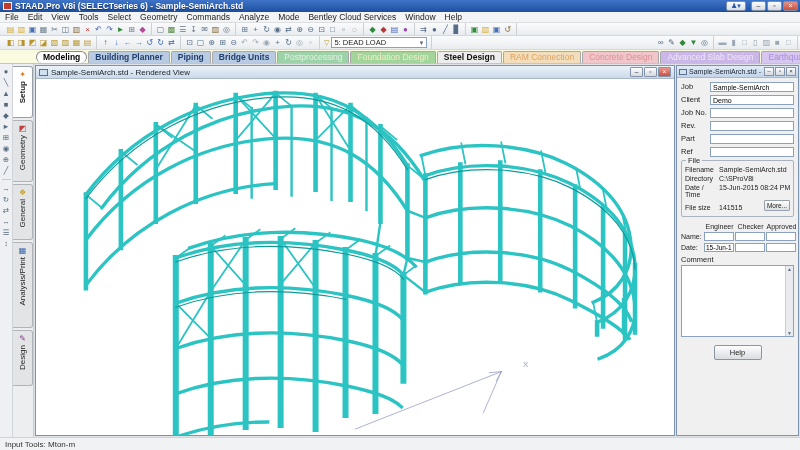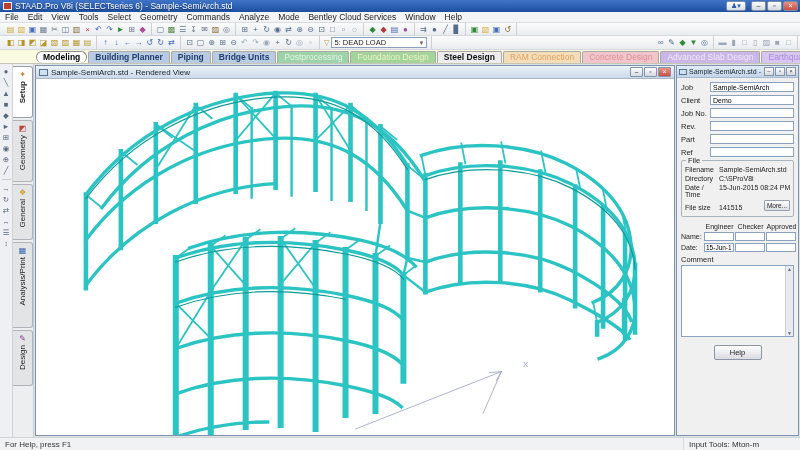--- a/index.html
+++ b/index.html
@@ -2,21 +2,21 @@
 <html style="--titlebar-start: #3f74c8; --titlebar-end: #1d4fa0; --model-main: #2cc3c3; --model-dark: #0f9a9a; --axis-color: #9aa0c4; --close-btn: #c94f43;"><head>
 <meta charset="utf-8">
 <style>
   *{margin:0;padding:0;box-sizing:border-box}
   html,body{width:800px;height:450px;overflow:hidden}
   body{font-family:"Liberation Sans","DejaVu Sans",sans-serif;background:#e8e8e8;position:relative;font-size:9px;color:#222}
 
   
   .titlebar{height:12px;background:linear-gradient(var(--titlebar-start),var(--titlebar-end));display:flex;align-items:center;padding:0 2px;color:#fff}
   .app-icon{width:9px;height:8px;background:#c23b2e;border:1px solid #f2f2f2;margin:0 3px 0 1px;flex:none}
-  .title-text{font-size:8.5px;font-weight:normal;text-shadow:0 1px 1px rgba(0,0,0,.45);flex:1;white-space:nowrap;overflow:hidden}
+  .title-text{font-size:8.5px;font-weight:bold;text-shadow:0 1px 1px rgba(0,0,0,.45);flex:1;white-space:nowrap;overflow:hidden}
   .userbtn{width:20px;height:10px;background:linear-gradient(#fdfdfd,#d5dde8);border:1px solid #7e8ea4;border-radius:2px;color:#2a5bb0;font-size:7px;line-height:8px;text-align:center;margin-right:4px}
   .winbtn{width:15px;height:10px;background:linear-gradient(#fcfdfe,#d3d9e2);border:1px solid #7e8ea4;border-radius:2px;color:#333;font-size:7px;line-height:8px;text-align:center;margin-left:1px}
   .winbtn.close{background:linear-gradient(#e59287,var(--close-btn));color:#fff}
 
   
   .menubar{height:11px;background:#f3f4f5;border-bottom:1px solid #dcdee0;display:flex;align-items:center;gap:9px;padding:0 5px}
   .menu-item{font-size:8.5px;color:#222;white-space:nowrap;cursor:default}
 
   
   .toolbar{background:linear-gradient(#fafbfc,#e9ecef);display:flex;align-items:center;padding:0 2px;border-bottom:1px solid #d6d9dc}
@@ -66,21 +66,21 @@
   
   .dockpanel{width:123px;flex:none;display:flex;flex-direction:column;border:1px solid #7d93ad;margin:1px 1px 1px 0;background:#f0f0f0}
   .dock-title{height:12px;flex:none;background:linear-gradient(#e2ecf7,#c2d4e8);display:flex;align-items:center;padding:0 2px;border-bottom:1px solid #a9b8c9}
   .dock-title .wicon{width:8px;height:6px;border:1px solid #5a7290;background:#cfe0f0;margin-right:2px;flex:none}
   .dock-title .dt-text{font-size:7px;color:#16212e;flex:1;white-space:nowrap;overflow:hidden}
   .dk-btn{width:10px;height:9px;background:linear-gradient(#fdfdfe,#d4dae2);border:1px solid #8494a8;font-size:6px;line-height:7px;text-align:center;color:#333;margin-left:1px;flex:none}
   .dock-body{flex:1;padding:4px 4px 2px;font-size:7.5px;overflow:hidden;display:flex;flex-direction:column}
   .grpbox{border:1px solid #aab4be;border-radius:2px;position:relative;padding:5px 3px 3px;margin-bottom:5px}
   .grpbox .legend{position:absolute;top:-5px;left:4px;background:#f0f0f0;padding:0 2px;font-size:7.5px;line-height:9px}
   .browse-btn{display:block;margin-left:auto;width:17px;height:11px;background:linear-gradient(#fefefe,#dcdfe3);border:1px solid #98a0ac;font-size:7px;line-height:9px;text-align:center;border-radius:1px;cursor:pointer}
-  .frow{display:flex;align-items:center;margin-bottom:3px}
+  .frow{display:flex;align-items:flex-start;margin-bottom:3px}
   .frow label{width:29px;font-size:7.5px;flex:none}
   .frow input{flex:1;height:10px;border:1px solid #8aa2c0;font-size:7px;padding:0 2px;background:#fff;min-width:0}
   .filegrp .fline{display:flex;font-size:7px;margin-bottom:2px}
   .fline .fl{width:34px;flex:none;color:#222}
   .fline .fv{flex:1;white-space:nowrap;overflow:hidden}
   .fline .more-btn{flex:none;width:26px;height:11px;background:linear-gradient(#fefefe,#dcdfe3);border:1px solid #98a0ac;font-size:6.5px;line-height:9px;text-align:center;border-radius:1px;cursor:pointer}
   .ppl-head{display:flex;font-size:7px;margin:1px 0 2px;padding-left:23px}
   .ppl-head span{width:31px;text-align:center;flex:none}
   .ppl-row{display:flex;align-items:center;margin-bottom:2px}
   .ppl-row label{width:23px;font-size:7px;flex:none}
@@ -460,15 +460,14 @@
             <span>▼</span>
           </div>
       </div>
 
       <div class="help-btn">Help</div>
     </div>
   </div>
 </div>
 
 <div class="statusbar">
-  <div class="sb-pane sb-left">For Help, press F1</div>
   <div class="sb-pane sb-units">Input Tools: Mton-m</div>
 </div>
 
 </body></html>

